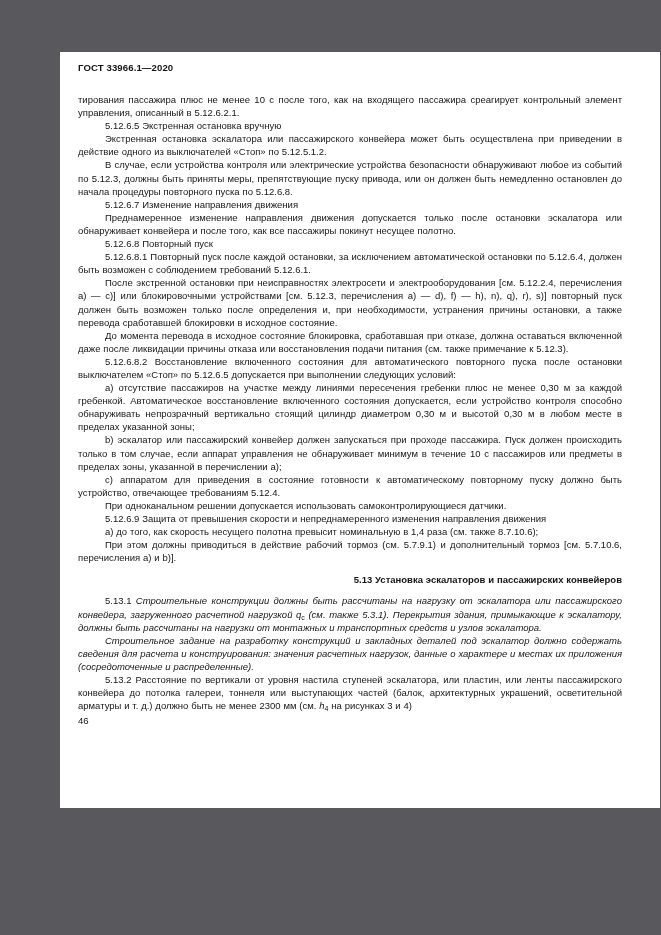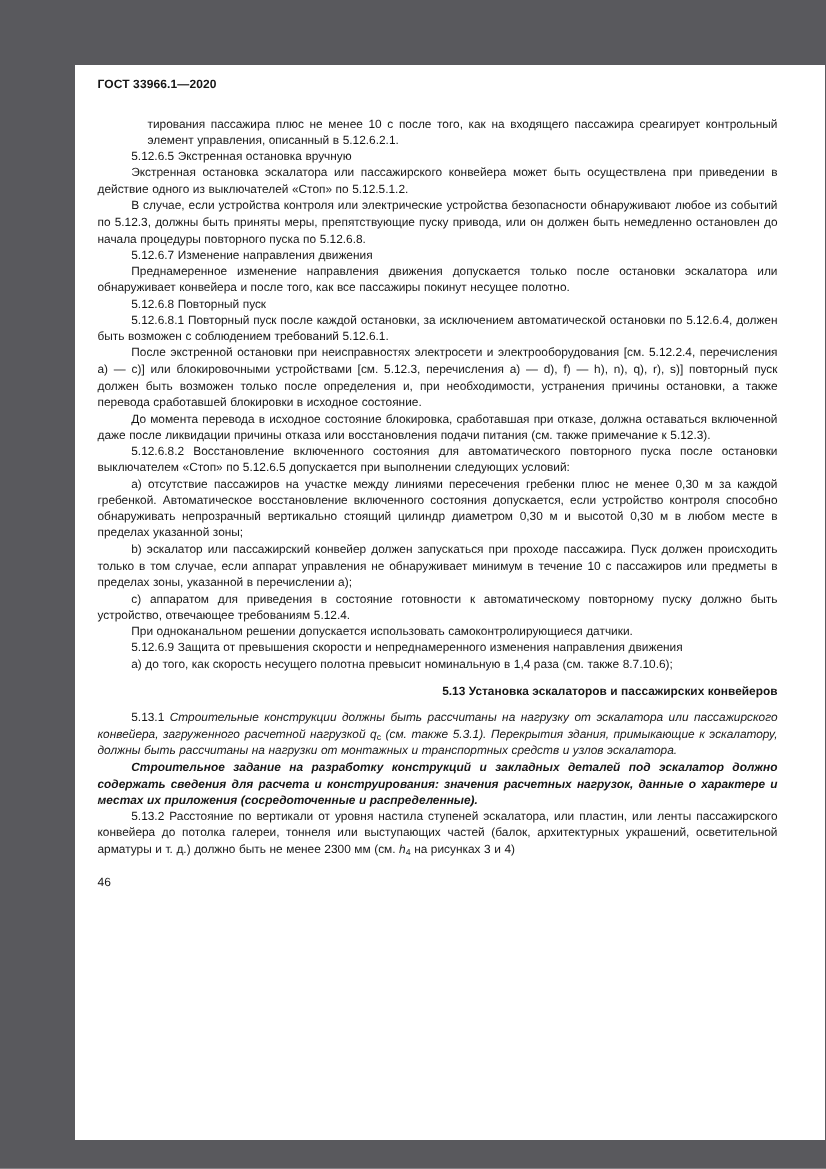--- a/index.html
+++ b/index.html
@@ -6,61 +6,61 @@
   body {
     width: 661px; height: 935px;
     background: #59595d;
     position: relative;
     font-family: "Liberation Sans", sans-serif;
     -webkit-font-smoothing: antialiased;
   }
   .page {
     position: absolute;
     left: 60px; top: 52px;
-    width: 600px; height: 860px;
+    width: 600px; height: 756px;
     background: #ffffff;
     box-sizing: border-box;
     padding: 10px 38px 0 18px;
     overflow: hidden;
   }
   .doc-header {
     font-weight: bold;
     font-size: 9.6px;
     color: #151515;
     margin: 0 0 20px 0;
     letter-spacing: 0.1px;
   }
   .para {
     margin: 0;
     font-size: 9.5px;
     line-height: 13.1px;
     color: #161616;
     text-align: justify;
     word-spacing: 0.2px;
   }
-  .p-cont { text-indent: 0; margin-left: 40px; }
+  .p-cont { text-indent: 0; }
   .p-body { text-indent: 27px; }
   .p-head { text-indent: 27px; }
   .p-bold {
     text-indent: 27px;
     font-weight: bold;
     text-align: right;
     margin: 9px 0 8px 0;
   }
-  .p-italic { font-style: italic; font-weight: bold; }
+  .p-italic { font-style: italic; }
   .para i { font-style: italic; }
   .para sub {
     font-size: 7px;
     line-height: 0;
     vertical-align: -2px;
   }
   .page-num {
     font-size: 9.6px;
     color: #161616;
-    margin-top: 15px;
+    margin-top: 3px;
   }
 </style>
 </head>
 <body>
 
 <div class="page">
   <div class="doc-header">ГОСТ 33966.1—2020</div>
 
   <div>
       <p class="para p-cont">тирования пассажира плюс не менее 10 с после того, как на входящего пассажира среагирует контрольный элемент управления, описанный в 5.12.6.2.1.</p>
@@ -73,20 +73,21 @@
       <p class="para p-body">5.12.6.8.1 Повторный пуск после каждой остановки, за исключением автоматической остановки по 5.12.6.4, должен быть возможен с соблюдением требований 5.12.6.1.</p>
       <p class="para p-body">После экстренной остановки при неисправностях электросети и электрооборудования [см. 5.12.2.4, перечисления а) — с)] или блокировочными устройствами [см. 5.12.3, перечисления а) — d), f) — h), n), q), r), s)] повторный пуск должен быть возможен только после определения и, при необходимости, устранения причины остановки, а также перевода сработавшей блокировки в исходное состояние.</p>
       <p class="para p-body">До момента перевода в исходное состояние блокировка, сработавшая при отказе, должна оставаться включенной даже после ликвидации причины отказа или восстановления подачи питания (см. также примечание к 5.12.3).</p>
       <p class="para p-body">5.12.6.8.2 Восстановление включенного состояния для автоматического повторного пуска после остановки выключателем «Стоп» по 5.12.6.5 допускается при выполнении следующих условий:</p>
       <p class="para p-body">а) отсутствие пассажиров на участке между линиями пересечения гребенки плюс не менее 0,30 м за каждой гребенкой. Автоматическое восстановление включенного состояния допускается, если устройство контроля способно обнаруживать непрозрачный вертикально стоящий цилиндр диаметром 0,30 м и высотой 0,30 м в любом месте в пределах указанной зоны;</p>
       <p class="para p-body">b) эскалатор или пассажирский конвейер должен запускаться при проходе пассажира. Пуск должен происходить только в том случае, если аппарат управления не обнаруживает минимум в течение 10 с пассажиров или предметы в пределах зоны, указанной в перечислении а);</p>
       <p class="para p-body">c) аппаратом для приведения в состояние готовности к автоматическому повторному пуску должно быть устройство, отвечающее требованиям 5.12.4.</p>
       <p class="para p-body">При одноканальном решении допускается использовать самоконтролирующиеся датчики.</p>
       <p class="para p-head">5.12.6.9 Защита от превышения скорости и непреднамеренного изменения направления движения</p>
       <p class="para p-body">а) до того, как скорость несущего полотна превысит номинальную в 1,4 раза (см. также 8.7.10.6);</p>
+      <p class="para p-body">При этом должны приводиться в действие рабочий тормоз (см. 5.7.9.1) и дополнительный тормоз [см. 5.7.10.6, перечисления а) и b)].</p>
       <p class="para p-bold">5.13 Установка эскалаторов и пассажирских конвейеров</p>
       <p class="para p-body"><span>5.13.1 </span><i>Строительные конструкции должны быть рассчитаны на нагрузку от эскалатора или пассажирского конвейера, загруженного расчетной нагрузкой q</i><sub>с</sub><i> (см. также 5.3.1). Перекрытия здания, примыкающие к эскалатору, должны быть рассчитаны на нагрузки от монтажных и транспортных средств и узлов эскалатора.</i></p>
       <p class="para p-body p-italic">Строительное задание на разработку конструкций и закладных деталей под эскалатор должно содержать сведения для расчета и конструирования: значения расчетных нагрузок, данные о характере и местах их приложения (сосредоточенные и распределенные).</p>
       <p class="para p-body"><span>5.13.2 Расстояние по вертикали от уровня настила ступеней эскалатора, или пластин, или ленты пассажирского конвейера до потолка галереи, тоннеля или выступающих частей (балок, архитектурных украшений, осветительной арматуры и т. д.) должно быть не менее 2300 мм (см. </span><i>h</i><sub>4</sub><span> на рисунках 3 и 4)</span></p>
     </div>
 
   <div class="page-num">46</div>
 </div>
 
 </body></html>

